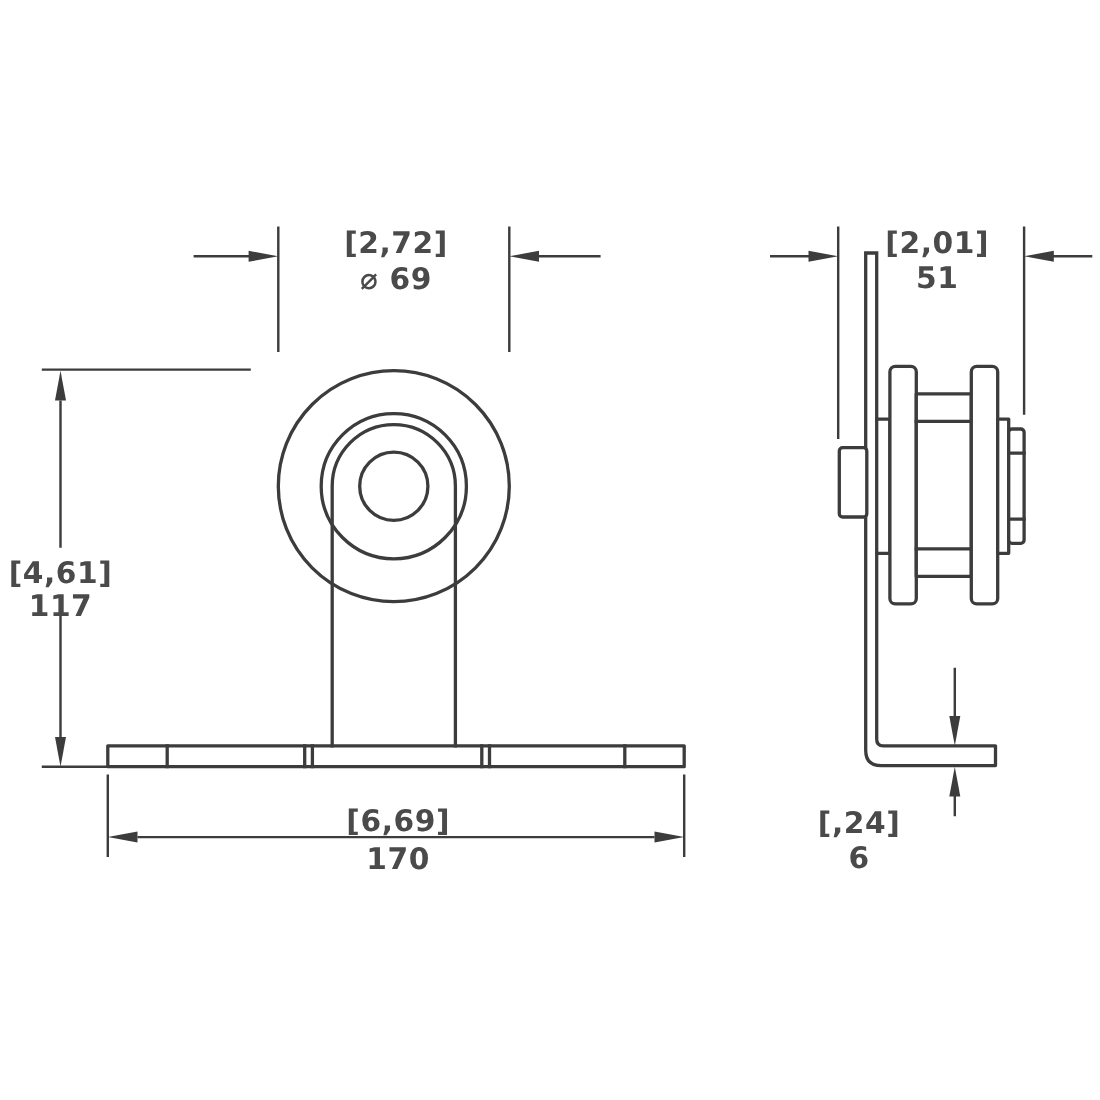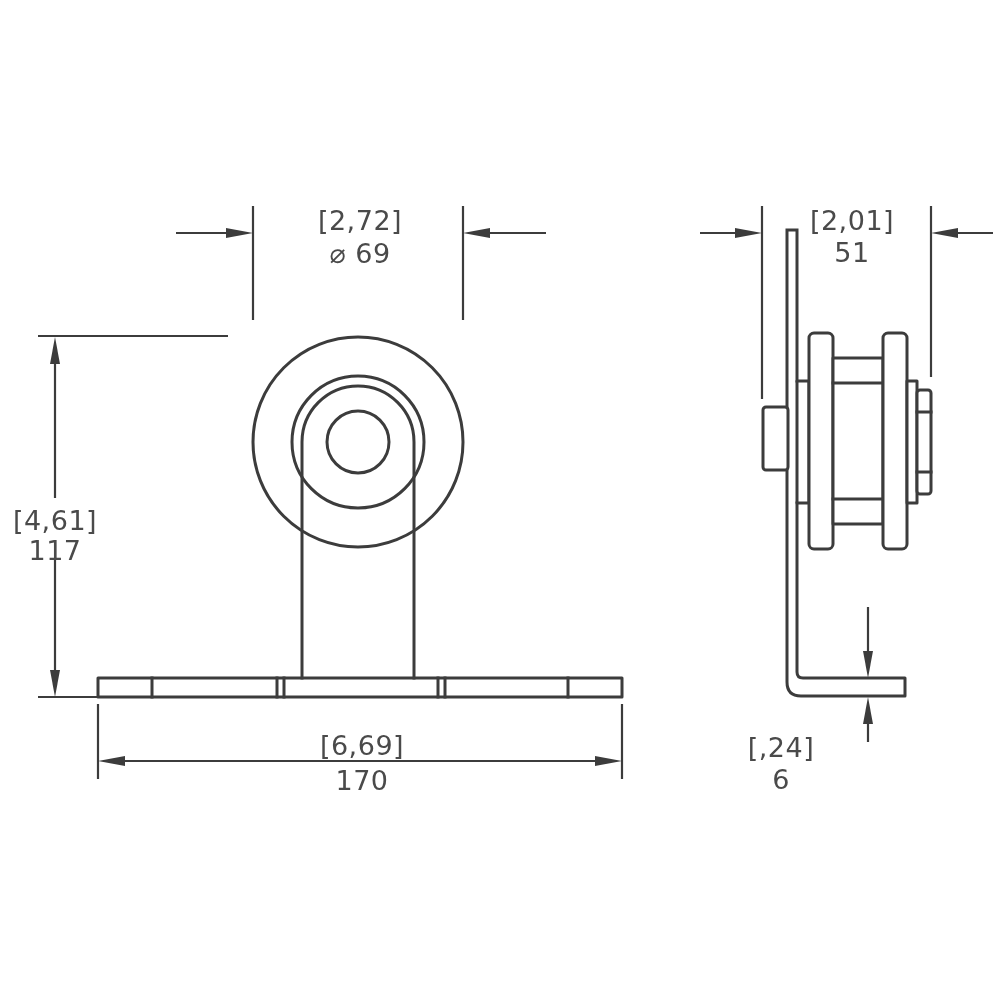--- a/index.html
+++ b/index.html
@@ -7,20 +7,21 @@
     padding: 0;
     background: #ffffff;
     width: 1000px;
     height: 1000px;
     overflow: hidden;
   }
   .drawing-wrap {
     width: 792px;
     height: 1000px;
     background: #ffffff;
+    font-weight: bold;
   }
   .obj {
     fill: none;
     stroke: var(--line-color, #3c3c3c);
     stroke-width: 3;
     stroke-linecap: square;
     stroke-linejoin: round;
   }
   .objf {
     fill: #ffffff;

